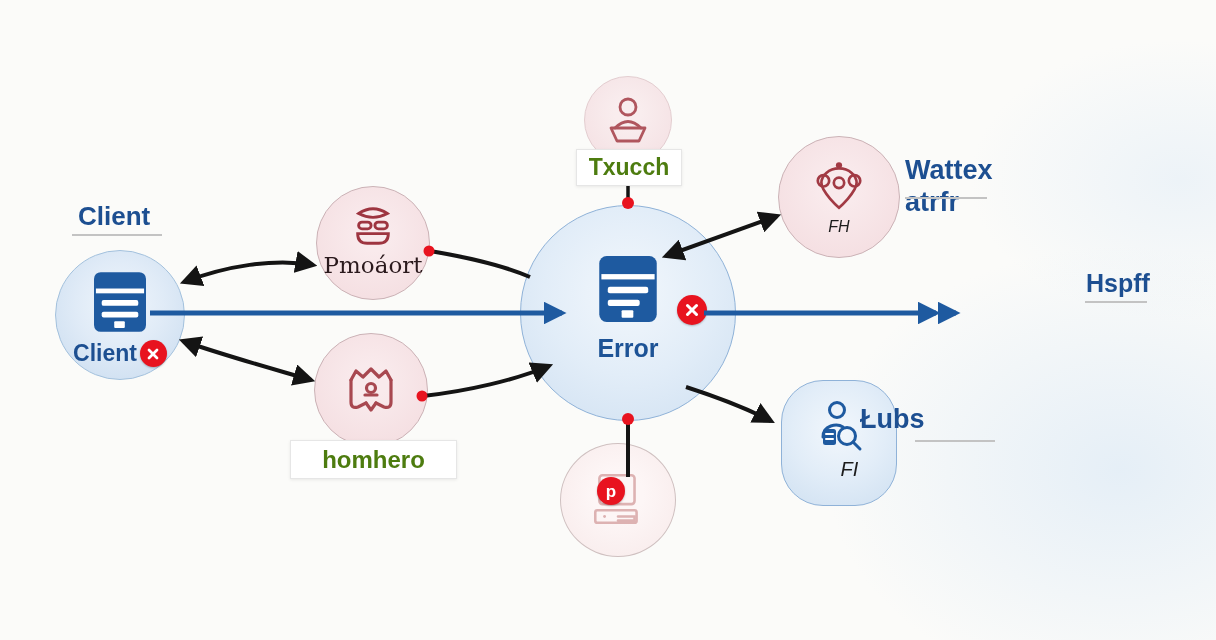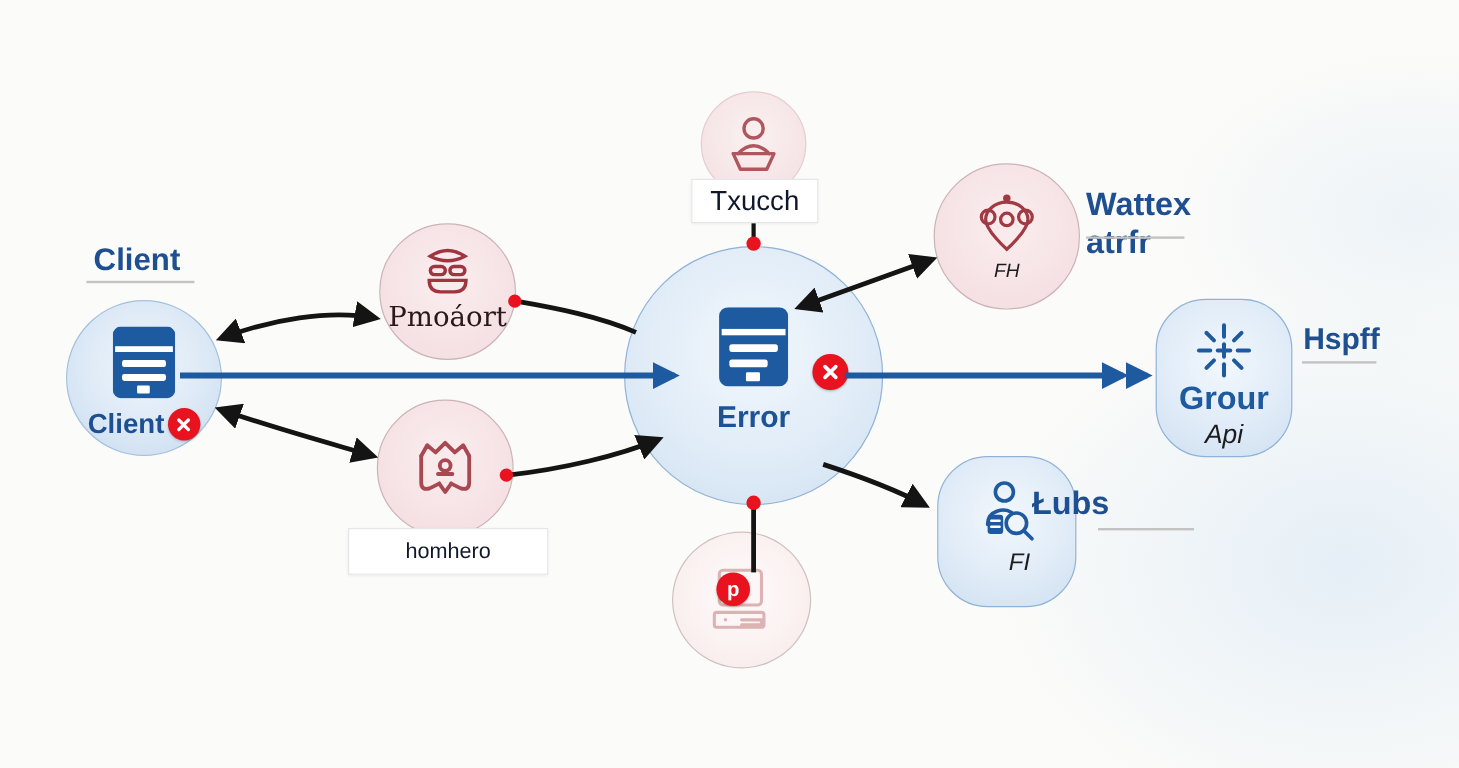--- a/index.html
+++ b/index.html
@@ -37,23 +37,23 @@
 
   .x-badge{display:flex;align-items:center;justify-content:center;background:#e8131f;border-radius:50%;box-shadow:0 1px 2px rgba(0,0,0,.25);}
   .x-badge.small{width:27px;height:27px;margin-left:3px;}
   .x-badge.center-badge{position:absolute;left:156px;top:89px;width:30px;height:30px;}
 
   .pmoaort-node{left:316px;top:186px;width:114px;height:114px;padding-top:15px;}
   .pmoaort-node .inner-label{margin-top:4px;font-family:"DejaVu Serif",serif;font-size:23px;color:#2a191c;font-weight:500;text-align:right;}
 
   .homhero-node{left:314px;top:333px;width:114px;height:114px;justify-content:center;}
   .label-box{position:absolute;background:#fff;border:1px solid #e6e6e6;box-shadow:0 1px 3px rgba(0,0,0,.08);display:flex;align-items:center;justify-content:center;z-index:3;}
-  .label-box span{color:#0f172a;font-weight:normal;}
+  .label-box span{color:#4d7c0f;font-weight:bold;}
   .homhero-label{left:290px;top:440px;width:165px;height:37px;}
-  .homhero-label span{font-size:18px;}
+  .homhero-label span{font-size:24px;}
 
   .center-node{left:520px;top:205px;width:216px;height:216px;padding-top:50px;}
   .center-node .error-label{margin-top:12px;color:#1d5396;font-weight:bold;font-size:25px;}
 
   .txucch-node{left:584px;top:76px;width:88px;height:88px;justify-content:center;}
   .txucch-label{left:576px;top:149px;width:104px;height:35px;}
   .txucch-label span{font-size:23px;}
 
   .fh-node{left:778px;top:136px;width:122px;height:122px;padding-top:21px;}
   .sub-italic{font-style:italic;color:#1c1c1c;}
@@ -215,38 +215,20 @@
     </svg>
     <div class="sub-italic">FH</div>
   </div>
 
   <div class="heading wattex-caption">
     <div>Wattex</div>
     <div>atrfr</div>
   </div>
   <div class="underline wattex-underline"></div>
 
-  <div class="node squircle blue-fill2 grour-node">
-    <svg class="icon" width="48" height="48" viewBox="0 0 46 46">
-      <g stroke="#1e5aa0" stroke-width="3.2" stroke-linecap="round">
-        <line x1="23" y1="3" x2="23" y2="12"></line>
-        <line x1="23" y1="34" x2="23" y2="43"></line>
-        <line x1="3" y1="23" x2="12" y2="23"></line>
-        <line x1="34" y1="23" x2="43" y2="23"></line>
-        <line x1="9" y1="9" x2="15" y2="15"></line>
-        <line x1="31" y1="31" x2="37" y2="37"></line>
-        <line x1="37" y1="9" x2="31" y2="15"></line>
-        <line x1="9" y1="37" x2="15" y2="31"></line>
-        <line x1="23" y1="18" x2="23" y2="28"></line>
-        <line x1="18" y1="23" x2="28" y2="23"></line>
-      </g>
-    </svg>
-    <div class="grour-label">Grour</div>
-    <div class="sub-italic">Api</div>
-  </div>
 
   <div class="heading hspff-caption">Hspff</div>
   <div class="underline hspff-underline"></div>
 
   <div class="node squircle blue-fill2 lubs-node">
     <svg class="icon" width="52" height="56" viewBox="0 0 52 56">
       <g stroke="#1e5aa0" stroke-width="3" fill="none" stroke-linecap="round">
         <circle cx="24" cy="11" r="7.5"></circle>
         <path d="M10 38 C10 26 24 24 30 28"></path>
         <rect x="10" y="30" width="13" height="16" rx="2.5" fill="#1e5aa0" stroke="none"></rect>

